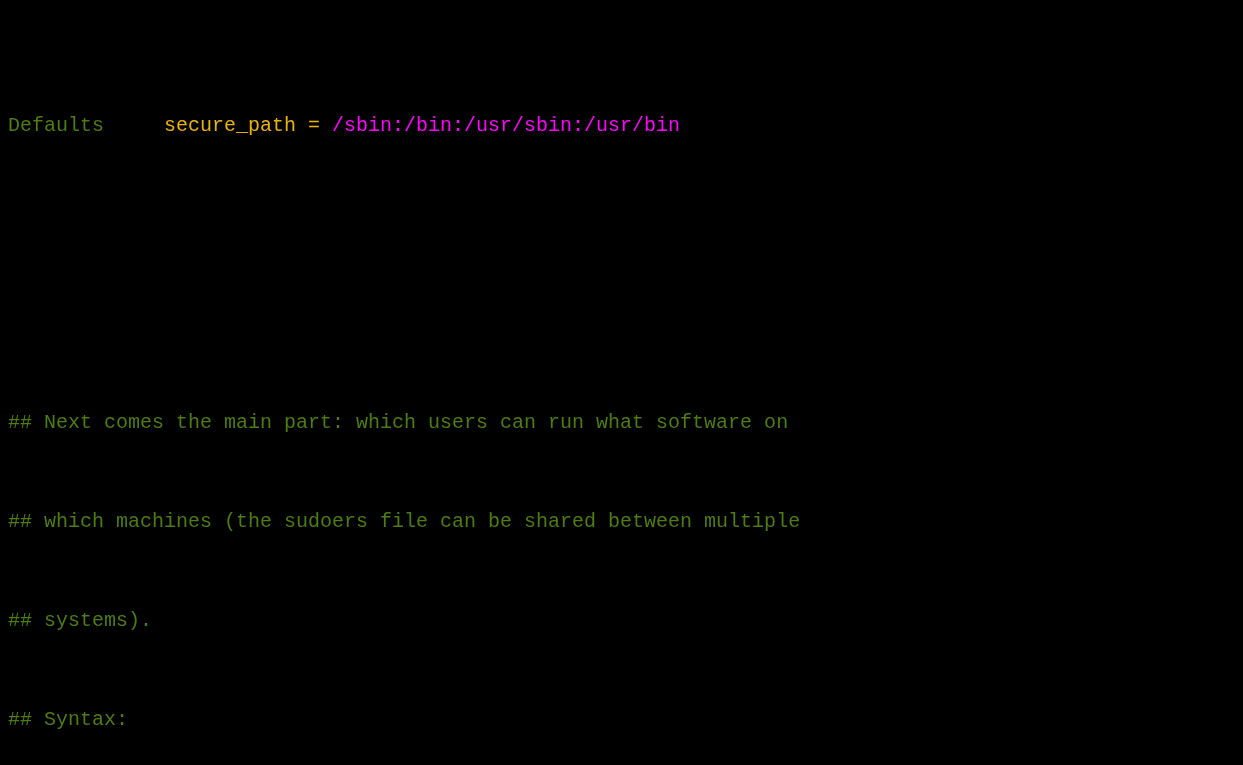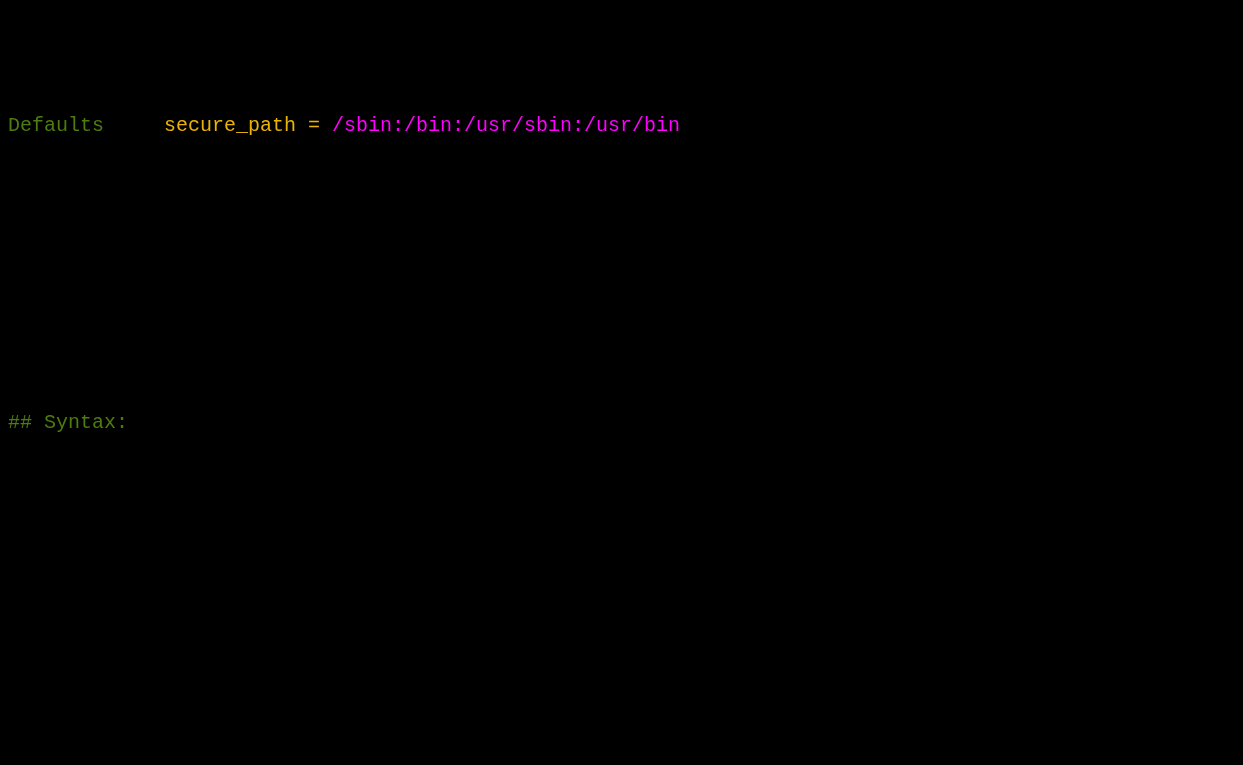--- a/index.html
+++ b/index.html
@@ -28,20 +28,23 @@
 </head>
 <body>
 
 <div class="code-block">
   
   <div><span class="cyan">Defaults</span><span class="white">     secure_path = </span><span class="magenta">/sbin:/bin:/usr/sbin:/usr/bin</span></div>
 
   <div>&nbsp;</div>
 
   
+  <div><span class="cyan">## Next comes the main part: which users can run what software on</span></div>
+  <div><span class="cyan">## which machines (the sudoers file can be shared between multiple</span></div>
+  <div><span class="cyan">## systems).</span></div>
   <div><span class="cyan">## Syntax:</span></div>
   
   
   
   
   
   
 
   
   

